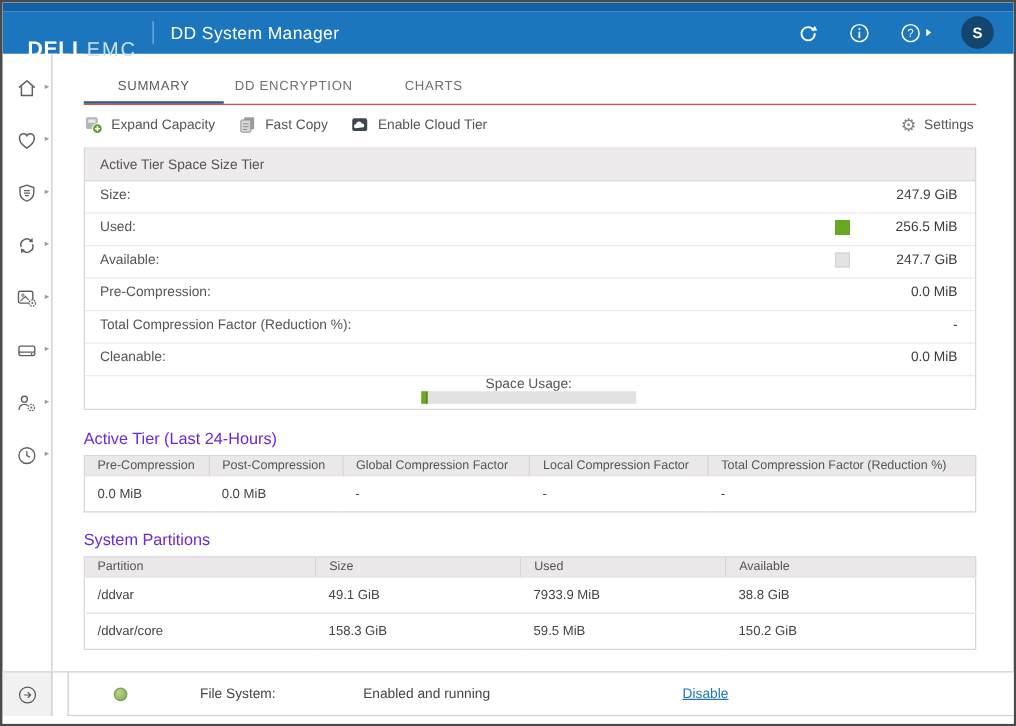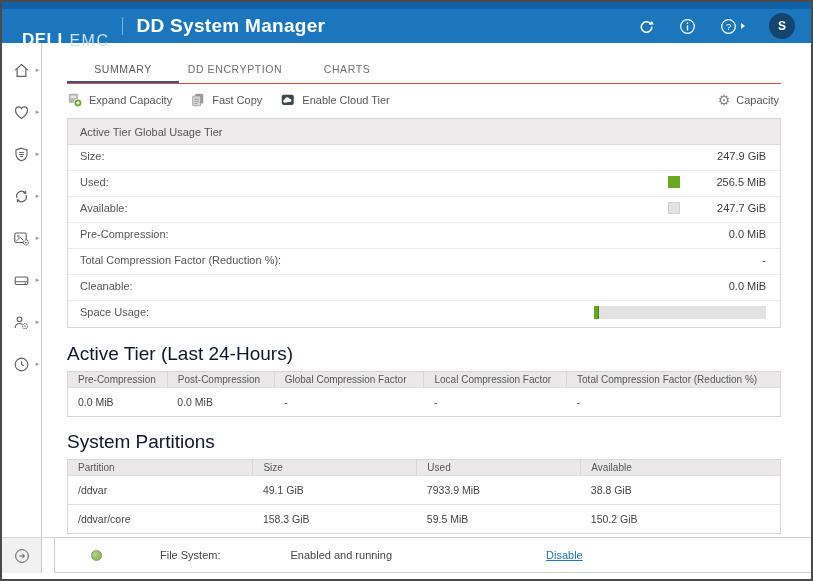--- a/index.html
+++ b/index.html
@@ -8,21 +8,21 @@
               border: 2px solid #4a4a4a; overflow: hidden; display: flex; flex-direction: column; }
 
   
   .topstrip { height: 7px; background: #1261a7; flex: 0 0 auto; }
   .appbar { height: 34px; background: #1c76bd; display: flex; align-items: center;
             padding: 0 16px 0 20px; color: #fff; flex: 0 0 auto; }
   .brand { display: flex; align-items: flex-end; cursor: default; margin-top: 28px; }
   .brand-dell { font-weight: bold; font-size: 17px; letter-spacing: .5px; }
   .brand-emc  { font-size: 16px; font-weight: 400; color: #cfe2f2; letter-spacing: 1.5px; margin-left: 1px; }
   .brand-divider { width: 1px; height: 18px; background: #7fb3dd; margin: 0 13px; align-self: center; }
-  .app-title { font-size: 19px; font-weight: bold; letter-spacing: .3px; }
+  .app-title { font-size: 14px; font-weight: normal; letter-spacing: .3px; }
   .appbar-right { margin-left: auto; display: flex; align-items: center; gap: 24px; }
   .hicon { display: inline-flex; align-items: center; cursor: pointer; }
   .help-caret { width: 0; height: 0; border-left: 4px solid #fff; border-top: 3px solid transparent;
                 border-bottom: 3px solid transparent; margin-left: 4px; }
   .avatar { width: 26px; height: 26px; border-radius: 50%; background: #13456e; color: #fff;
             display: flex; align-items: center; justify-content: center; font-size: 12px;
             font-weight: bold; cursor: pointer; }
 
   
   .middle { flex: 1 1 auto; display: flex; min-height: 0; }
@@ -45,30 +45,30 @@
   .tool-btn { display: inline-flex; align-items: center; gap: 6px; margin-right: 18px; cursor: pointer; }
   .settings-btn { margin-left: auto; margin-right: 2px; display: inline-flex; align-items: center; gap: 6px; cursor: pointer; }
   .gear-glyph { font-size: 14px; color: #828282; line-height: 1; }
 
   
   .panel { margin-top: 5px; border: 1px solid #d9d7d7; }
   .panel-header { background: #edebeb; height: 26px; line-height: 26px; padding-left: 12px;
                   font-size: 11px; color: #555; border-bottom: 1px solid #dad8d8; }
   .panel-row { height: 26px; display: flex; align-items: center; padding: 0 14px 4px 12px;
                font-size: 11px; color: #555; border-bottom: 1px solid #eceaea; }
-  .panel-row:last-child { border-bottom: none; }
+  .panel-row:last-child { border-bottom: none; flex-direction: column; }
   .panel-row .spacer { flex: 1; }
   .panel-row .value { min-width: 70px; text-align: right; color: #3c3c3c; }
   .swatch { width: 12px; height: 12px; display: inline-block; margin-right: 16px; }
   .swatch.avail { border: 1px solid #d2d2d2; }
   .usage-bar { width: 172px; height: 13px; background: #e2e2e2; position: relative; }
   .usage-fill { position: absolute; left: 0; top: 0; bottom: 0; background: #69a823; border-right: 1px solid #4e7d1d; }
 
   
-  .section-title { margin-top: 15px; font-size: 19px; color: #0f172a; }
+  .section-title { margin-top: 15px; font-size: 13px; color: #6d28d9; }
   table { width: 100%; border-collapse: collapse; margin-top: 6px; border: 1px solid #d8d6d6; table-layout: fixed; }
   th { background: #eae8e8; font-weight: normal; font-size: 10px; color: #555; text-align: left;
        padding: 2px 10px; border-left: 1px solid #d6d4d4; }
   th:first-child { border-left: none; }
   td { font-size: 10.5px; color: #444; padding: 8px 10px; border-top: 1px solid #e2e0e0; background: #fff; }
 
   
   .statusrow { flex: 0 0 36px; display: flex; align-items: stretch; }
   .collapse-cell { width: 40px; background: #f1f1f1; border-right: 1px solid #c9c9c9; border-top: 1px solid #d5d5d5;
                    display: flex; align-items: center; justify-content: center; cursor: pointer; flex: 0 0 auto; }
@@ -219,26 +219,26 @@
         </span>
         <span class="tool-btn">
           <svg class="ico" viewBox="0 0 18 18" width="16" height="16">
             <rect x="2" y="3" width="13.5" height="11.5" rx="2" fill="#3f464d"></rect>
             <path d="M5 12 a2 2 0 0 1 .5-3.9 a2.7 2.7 0 0 1 5.2-.5 a1.9 1.9 0 0 1 1.4 3.4 Z" fill="#fff"></path>
           </svg>
           <span>Enable Cloud Tier</span>
         </span>
         <span class="settings-btn">
           <span class="gear-glyph">⚙</span>
-          <span>Capacity</span>
+          <span>Settings</span>
         </span>
       </div>
 
       <div class="panel">
-        <div class="panel-header">Active Tier Global Usage Tier</div>
+        <div class="panel-header">Active Tier Space Size Tier</div>
 
         <div class="panel-row">
           <span>Size:</span>
           <span class="spacer"></span>
           <span class="value">247.9 GiB</span>
         </div>
         <div class="panel-row">
           <span>Used:</span>
           <span class="spacer"></span>
           <span class="swatch" style="background: rgb(105, 168, 35);"></span>

